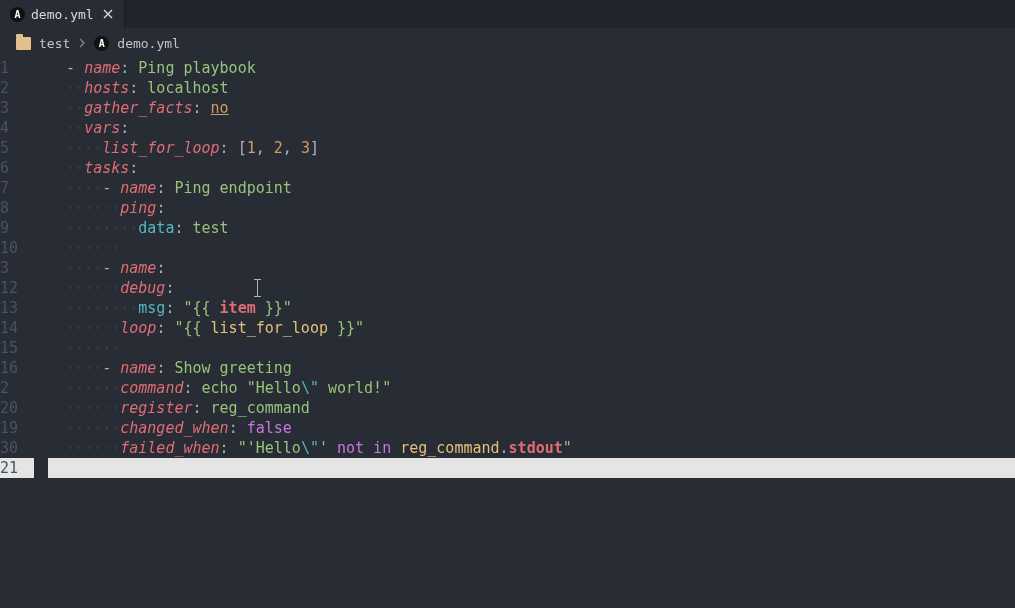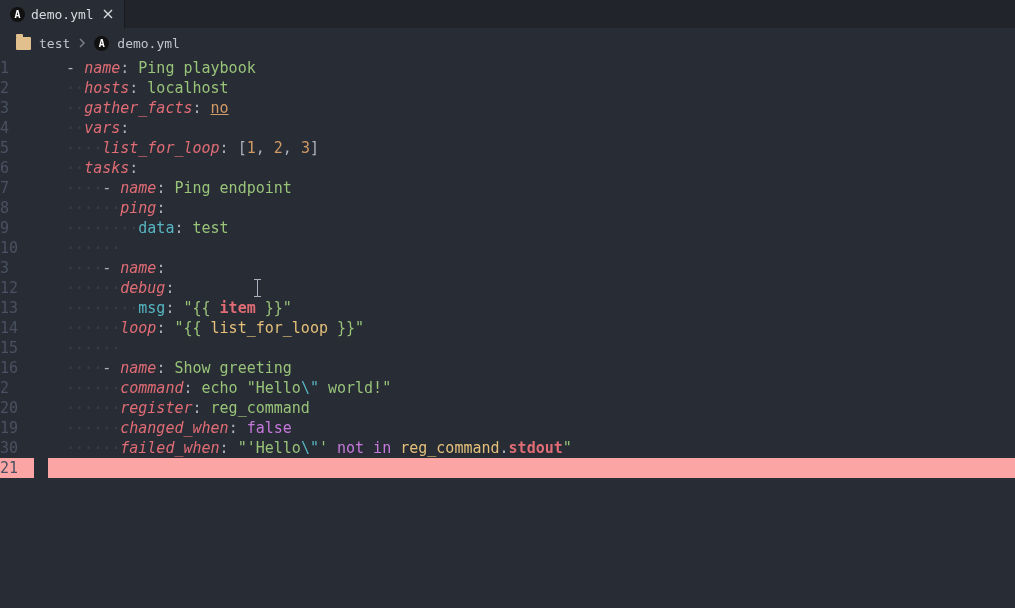--- a/index.html
+++ b/index.html
@@ -71,21 +71,21 @@
     color:#495162;
     padding-right:14px;
     user-select:none;
   }
   .code-area { flex:1; position:relative; }
   .line {
     display:flex;
     height:20px;
     white-space:pre;
   }
-  .line.current { background:#fca5a5; }
+  .line.current { background:#e5e5e5; }
   .line .ws { color:#3b4048; }
   
   .key    { color:#e06c75;font-style:italic; }
   .keyspc { color:#56b6c2; }
   .keywd  { color:#c678dd;text-align:right; }
   .sep    { color:#abb2bf; }
   .dash   { color:#abb2bf; }
   .str    { color:#98c379; }
   .num    { color:#d19a66; }
   .const  { color:#d19a66;text-decoration:underline; }

